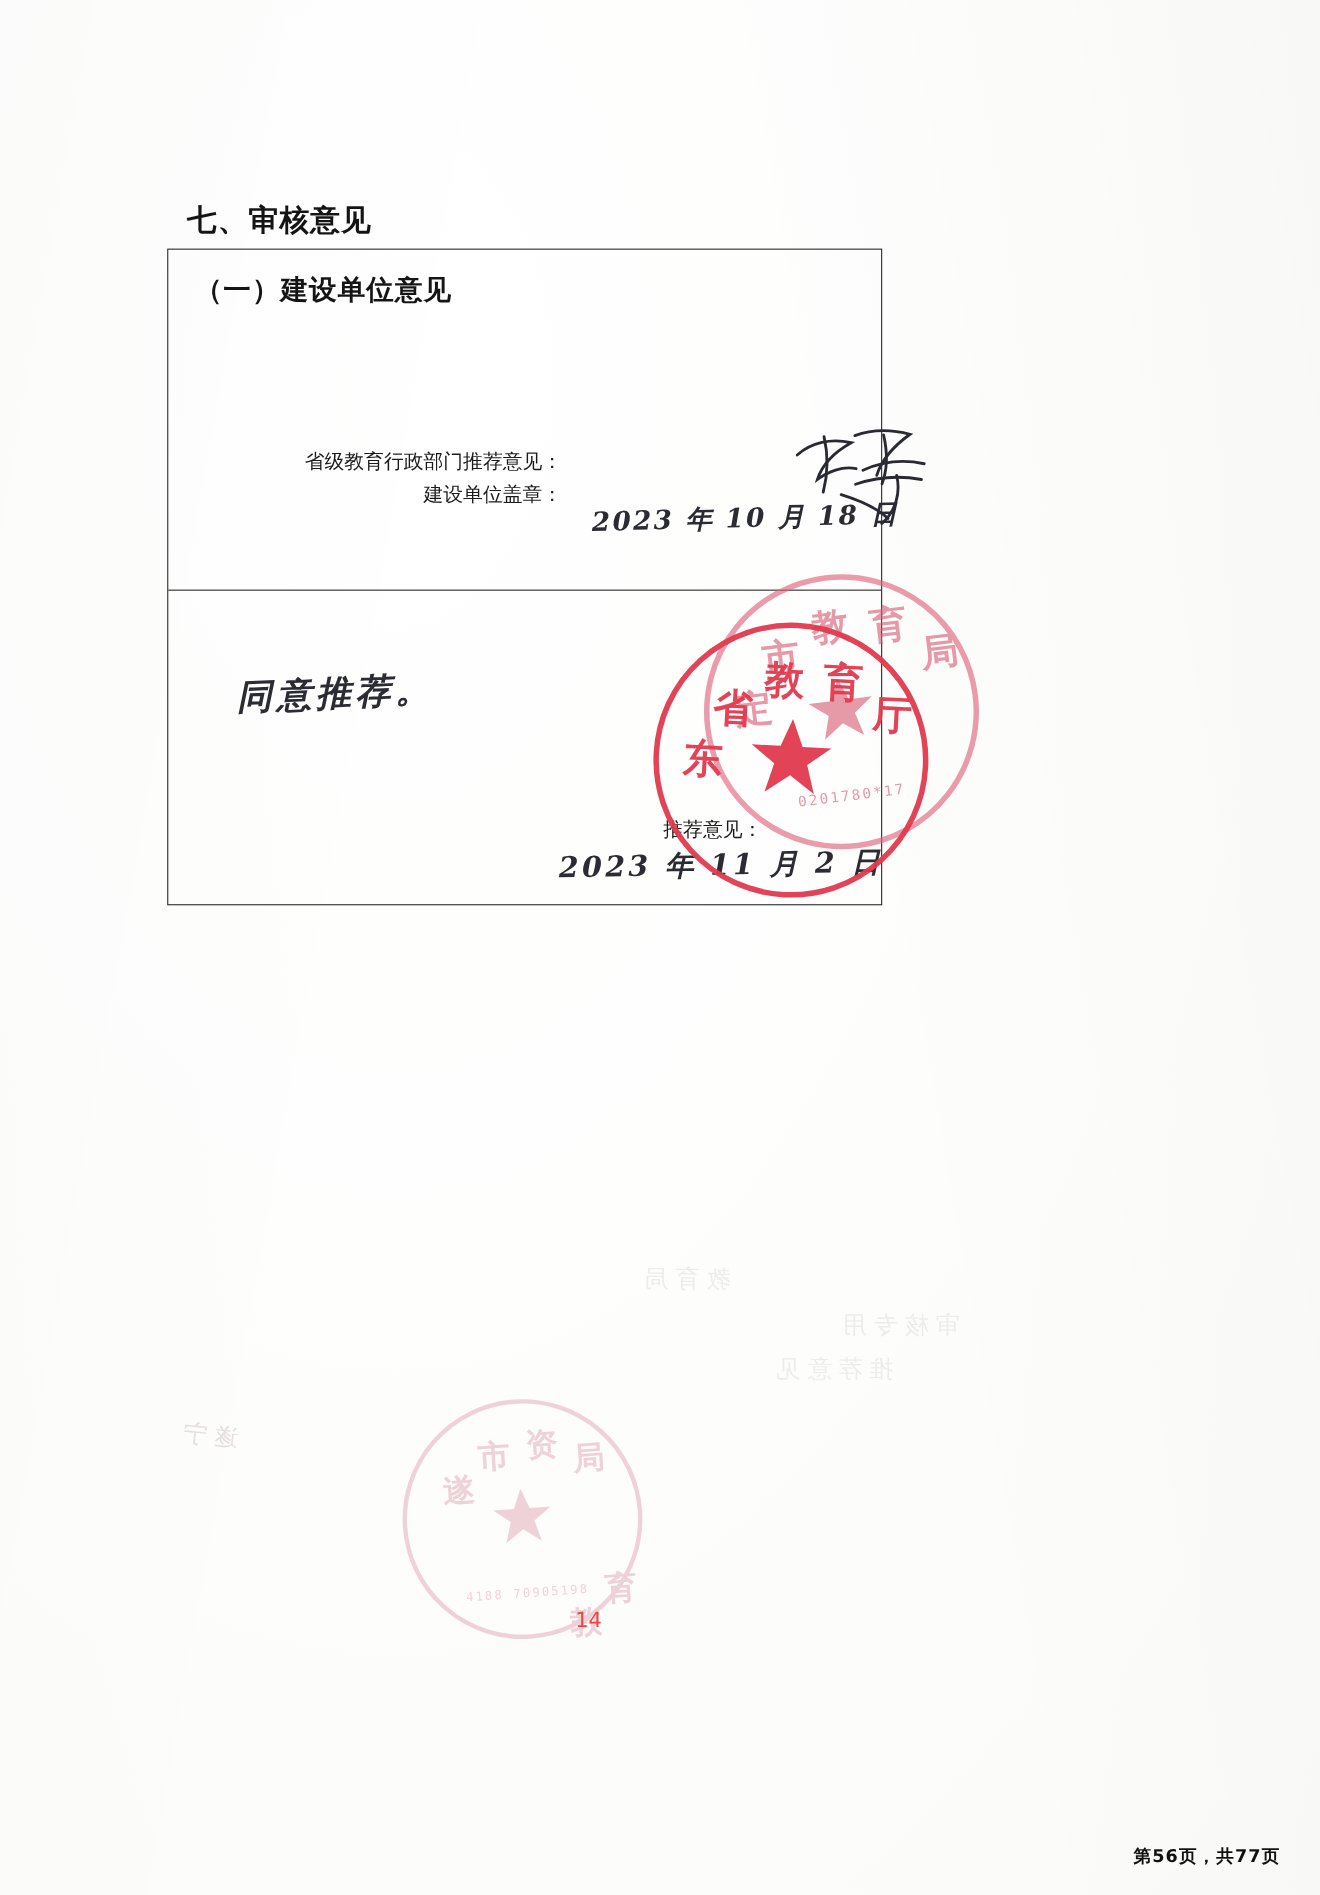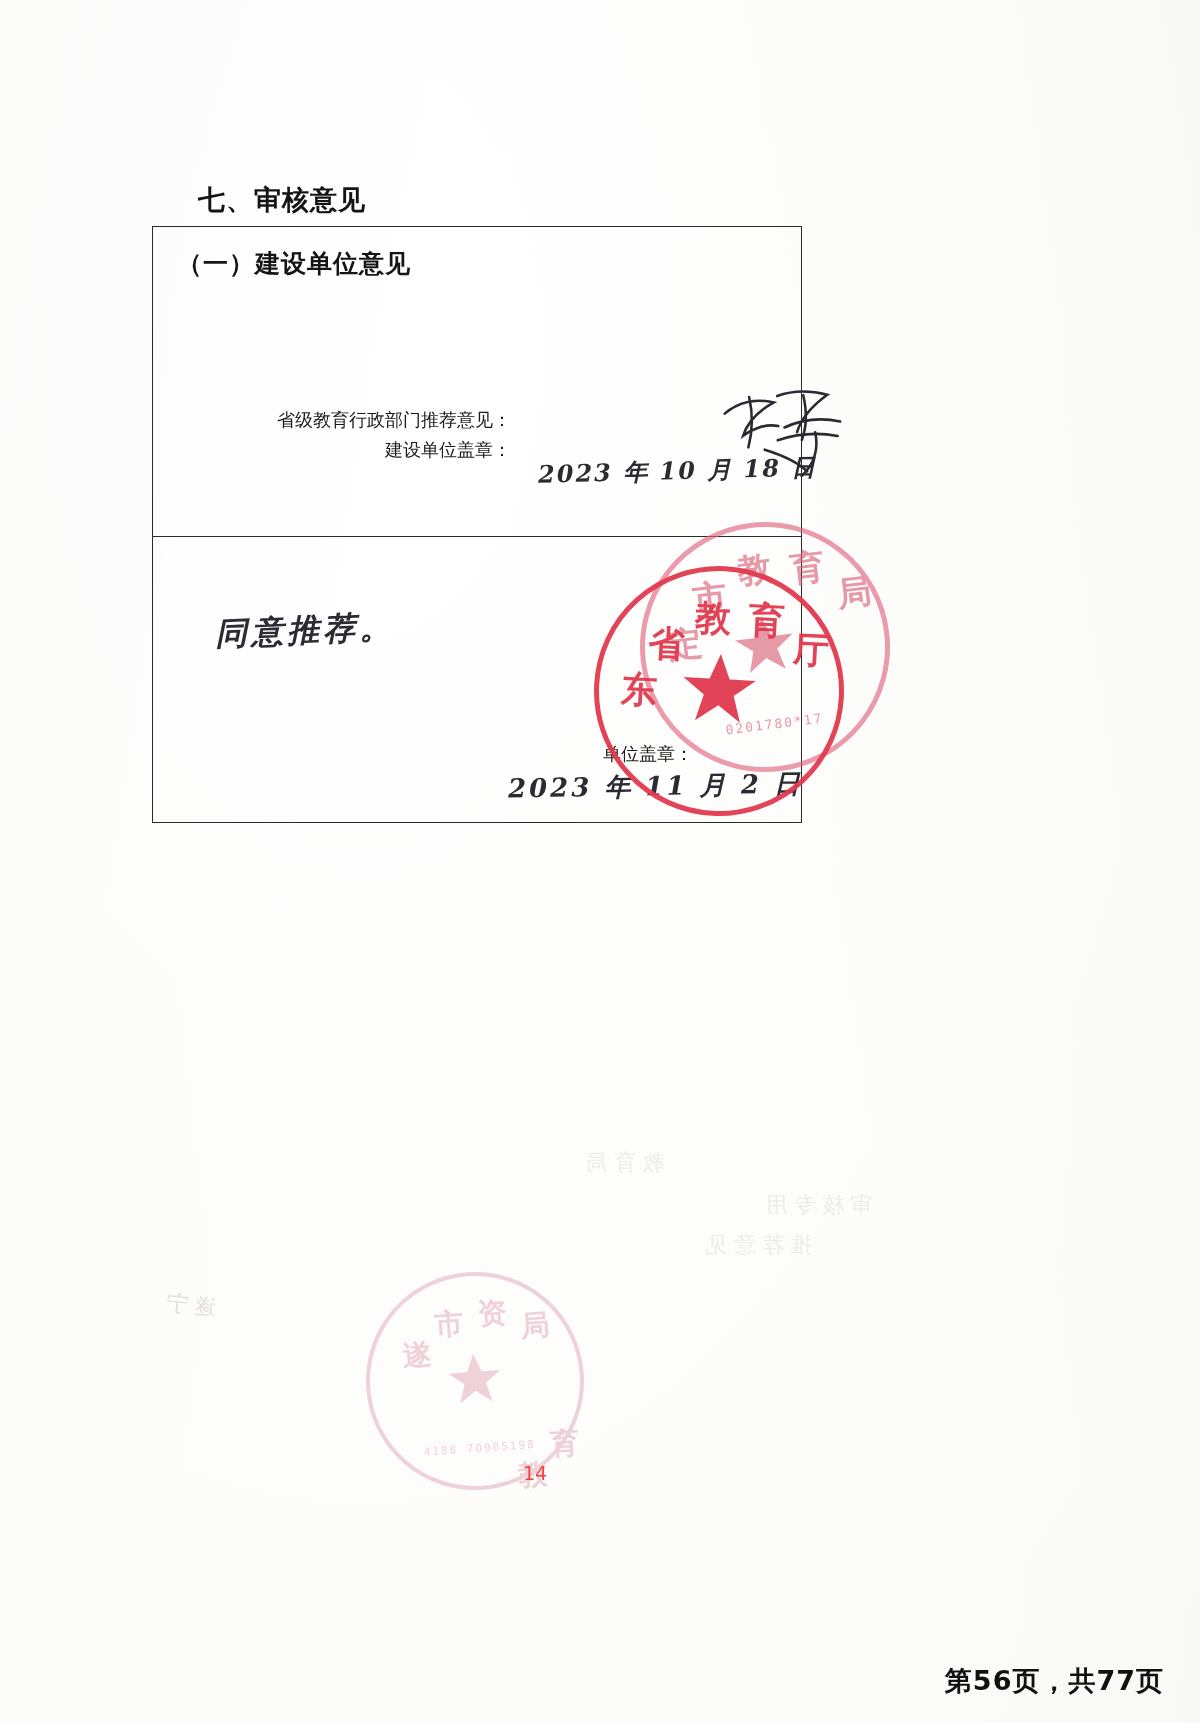--- a/index.html
+++ b/index.html
@@ -40,21 +40,20 @@
 
   .section-title {
     position: absolute;
     left: 170px;
     top: 182px;
     font-size: 27px;
     letter-spacing: 1px;
     font-family: "DejaVu Sans", sans-serif;
     font-weight: 600;
     color: #141414;
-    margin-left: 28px;
   }
 
   .table {
     position: absolute;
     left: 152px;
     top: 226px;
     width: 650px;
     border: 1.6px solid #2a2a2a;
     box-sizing: border-box;
   }
@@ -249,21 +248,21 @@
     top: 1462px;
     font-size: 19px;
     font-family: "DejaVu Sans", sans-serif;
     color: #ef4444;
   }
 
   .footer-pagination {
     position: absolute;
     right: 36px;
     bottom: 24px;
-    font-size: 27px;
+    font-size: 16px;
     font-family: "DejaVu Sans", sans-serif;
     font-weight: 700;
     color: #111;
     letter-spacing: 1px;
   }
 
   
   .ghost {
     position: absolute;
     color: rgba(120,120,130,0.13);
@@ -329,21 +328,21 @@
           </svg>
         </div>
         <div class="seal-bottom-code">0201780*17</div>
       </div>
     </div>
 
     <div class="cell cell-2">
 
       <div class="hand hw-opinion">同意推荐。</div>
 
-      <div class="seal-label-2">单位盖章：</div>
+      <div class="seal-label-2">推荐意见：</div>
 
       <div class="hand hw-date-2">2023 年 11 月 2 日</div>
     </div>
   </div>
 
   <div class="seal" id="seal-province">
     <div class="ring"></div>
     <div class="seal-text">
       <span style="transform: rotate(-78deg) translate(0,-100px) rotate(78deg);">东</span>
       <span style="transform: rotate(-47deg) translate(0,-100px) rotate(47deg);">省</span>

